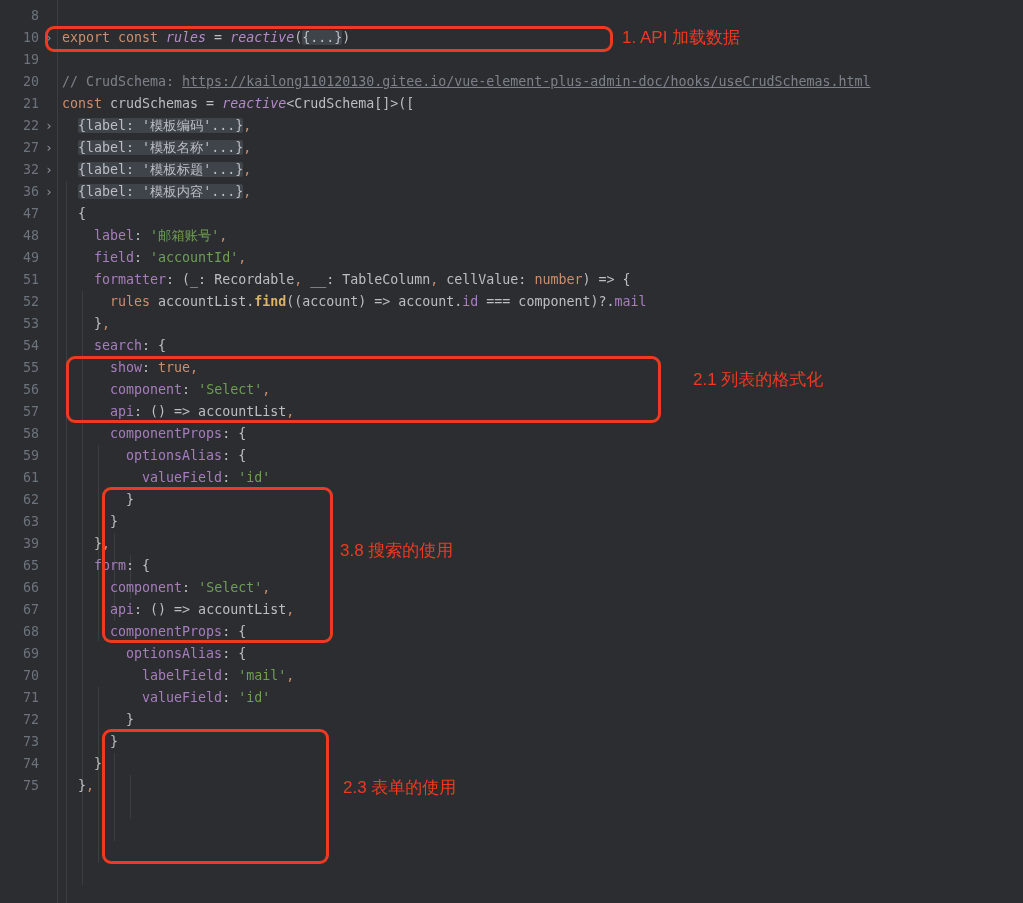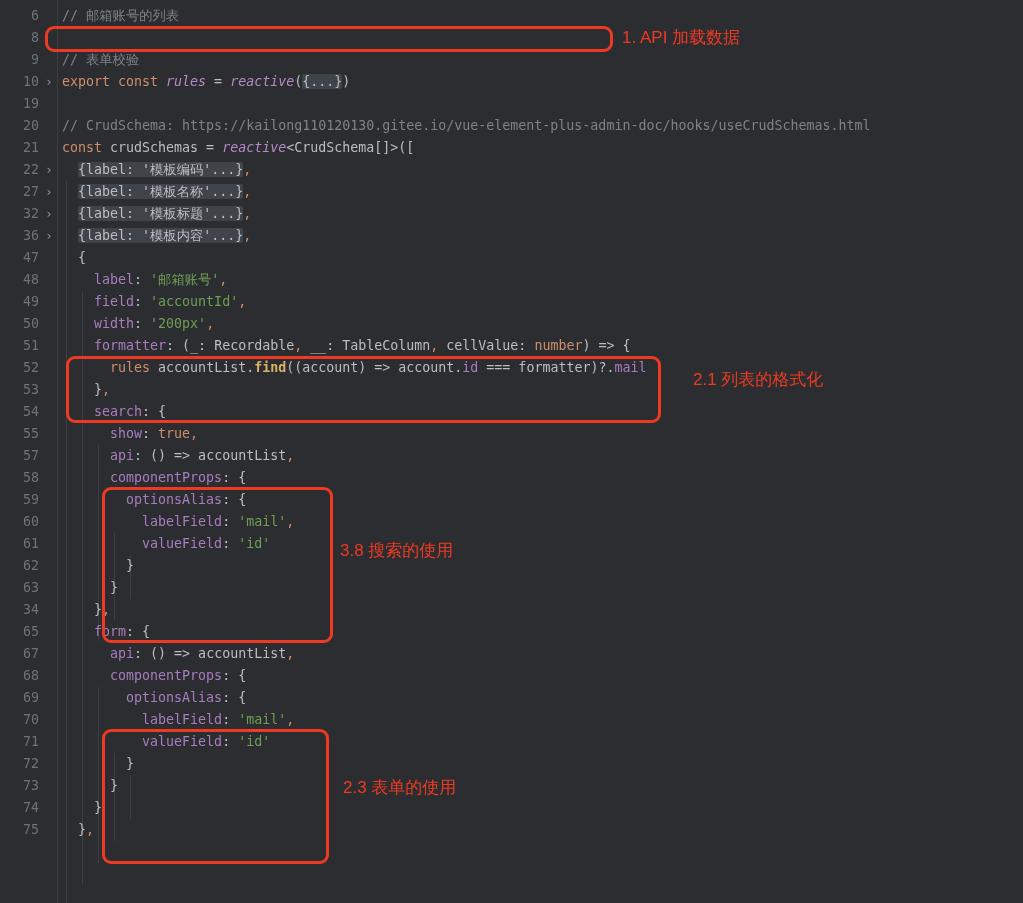--- a/index.html
+++ b/index.html
@@ -12,21 +12,21 @@
   .line{height:22px;line-height:22px;white-space:pre;font-size:13.3px;position:relative;z-index:2;}
   .ln{display:inline-block;width:39px;text-align:right;color:var(--c-ln,#6d737d);user-select:none;}
   .fm{display:inline-block;width:17px;padding-left:6px;color:var(--c-chev,#8b919b);font-size:13px;}
   .code{white-space:pre;}
   .tk-w{color:var(--c-w,#bcbec4);}
   .tk-k{color:var(--c-k,#cf8e6d);}
   .tk-p{color:var(--c-p,#a87dbf);}
   .tk-s{color:var(--c-s,#6f9e55);margin-top:28px;}
   .tk-f{color:var(--c-f,#dcb268);font-weight:bold;}
   .tk-c{color:var(--c-c,#7d828a);}
-  .tk-u{color:var(--c-c,#7d828a);}
+  .tk-u{color:var(--c-c,#7d828a);text-decoration:underline;}
   .tk-ip{color:var(--c-ip,#b48ac8);font-style:italic;}
   .tk-fd{background:var(--c-foldbg,#3f434a);color:var(--c-w,#bcbec4);border-radius:2px;}
   .gutter-sep{position:absolute;left:57px;top:0;width:1px;height:903px;background:var(--c-sep,#3b3d42);z-index:1;}
   .guide{position:absolute;width:1px;background:var(--c-guide,#3b3e44);z-index:1;}
   .ann-box{
     position:absolute;border:3px solid var(--c-accent,#ee3a22);
     border-radius:9px;z-index:5;pointer-events:none;box-sizing:border-box;
   }
   .ann-label{
     position:absolute;color:var(--c-accent,#ee3a22);z-index:5;
@@ -42,49 +42,47 @@
     <div class="guide" style="left: 66px; top: 181px; height: 722px;"></div>
     <div class="guide" style="left: 82px; top: 291px; height: 594px;"></div>
     <div class="guide" style="left: 98px; top: 445px; height: 196px;"></div>
     <div class="guide" style="left: 114px; top: 533px; height: 88px;"></div>
     <div class="guide" style="left: 130px; top: 555px; height: 44px;"></div>
     <div class="guide" style="left: 98px; top: 687px; height: 176px;"></div>
     <div class="guide" style="left: 114px; top: 753px; height: 88px;"></div>
     <div class="guide" style="left: 130px; top: 775px; height: 44px;"></div>
   </div>
 <div id="editor">
-    <div class="line"><span class="ln">6</span><span class="fm"></span><span class="code"><span class="tk-c">// 邮箱账号的列表</span></span></div>
     <div class="line"><span class="ln">8</span><span class="fm"></span><span class="code"></span></div>
-    <div class="line"><span class="ln">9</span><span class="fm"></span><span class="code"><span class="tk-c">// 表单校验</span></span></div>
     <div class="line"><span class="ln">10</span><span class="fm">›</span><span class="code"><span class="tk-k">export const </span><span class="tk-ip">rules</span><span class="tk-w"> = </span><span class="tk-ip">reactive</span><span class="tk-w">(</span><span class="tk-fd">{...}</span><span class="tk-w">)</span></span></div>
     <div class="line"><span class="ln">19</span><span class="fm"></span><span class="code"></span></div>
     <div class="line"><span class="ln">20</span><span class="fm"></span><span class="code"><span class="tk-c">// CrudSchema: </span><span class="tk-u">https://kailong110120130.gitee.io/vue-element-plus-admin-doc/hooks/useCrudSchemas.html</span></span></div>
     <div class="line"><span class="ln">21</span><span class="fm"></span><span class="code"><span class="tk-k">const </span><span class="tk-w">crudSchemas = </span><span class="tk-ip">reactive</span><span class="tk-w">&lt;CrudSchema[]&gt;([</span></span></div>
     <div class="line"><span class="ln">22</span><span class="fm">›</span><span class="code"><span class="tk-w">  </span><span class="tk-fd">{label: '模板编码'...}</span><span class="tk-k">,</span></span></div>
     <div class="line"><span class="ln">27</span><span class="fm">›</span><span class="code"><span class="tk-w">  </span><span class="tk-fd">{label: '模板名称'...}</span><span class="tk-k">,</span></span></div>
     <div class="line"><span class="ln">32</span><span class="fm">›</span><span class="code"><span class="tk-w">  </span><span class="tk-fd">{label: '模板标题'...}</span><span class="tk-k">,</span></span></div>
     <div class="line"><span class="ln">36</span><span class="fm">›</span><span class="code"><span class="tk-w">  </span><span class="tk-fd">{label: '模板内容'...}</span><span class="tk-k">,</span></span></div>
     <div class="line"><span class="ln">47</span><span class="fm"></span><span class="code"><span class="tk-w">  {</span></span></div>
     <div class="line"><span class="ln">48</span><span class="fm"></span><span class="code"><span class="tk-w">    </span><span class="tk-p">label</span><span class="tk-w">: </span><span class="tk-s">'邮箱账号'</span><span class="tk-k">,</span></span></div>
     <div class="line"><span class="ln">49</span><span class="fm"></span><span class="code"><span class="tk-w">    </span><span class="tk-p">field</span><span class="tk-w">: </span><span class="tk-s">'accountId'</span><span class="tk-k">,</span></span></div>
-    <div class="line"><span class="ln">50</span><span class="fm"></span><span class="code"><span class="tk-w">    </span><span class="tk-p">width</span><span class="tk-w">: </span><span class="tk-s">'200px'</span><span class="tk-k">,</span></span></div>
     <div class="line"><span class="ln">51</span><span class="fm"></span><span class="code"><span class="tk-w">    </span><span class="tk-p">formatter</span><span class="tk-w">: (_: Recordable</span><span class="tk-k">,</span><span class="tk-w"> __: TableColumn</span><span class="tk-k">,</span><span class="tk-w"> cellValue: </span><span class="tk-k">number</span><span class="tk-w">) =&gt; {</span></span></div>
-    <div class="line"><span class="ln">52</span><span class="fm"></span><span class="code"><span class="tk-w">      </span><span class="tk-k">rules </span><span class="tk-w">accountList.</span><span class="tk-f">find</span><span class="tk-w">((account) =&gt; account.</span><span class="tk-p">id</span><span class="tk-w"> === formatter)?.</span><span class="tk-p">mail</span></span></div>
+    <div class="line"><span class="ln">52</span><span class="fm"></span><span class="code"><span class="tk-w">      </span><span class="tk-k">rules </span><span class="tk-w">accountList.</span><span class="tk-f">find</span><span class="tk-w">((account) =&gt; account.</span><span class="tk-p">id</span><span class="tk-w"> === component)?.</span><span class="tk-p">mail</span></span></div>
     <div class="line"><span class="ln">53</span><span class="fm"></span><span class="code"><span class="tk-w">    }</span><span class="tk-k">,</span></span></div>
     <div class="line"><span class="ln">54</span><span class="fm"></span><span class="code"><span class="tk-w">    </span><span class="tk-p">search</span><span class="tk-w">: {</span></span></div>
     <div class="line"><span class="ln">55</span><span class="fm"></span><span class="code"><span class="tk-w">      </span><span class="tk-p">show</span><span class="tk-w">: </span><span class="tk-k">true,</span></span></div>
+    <div class="line"><span class="ln">56</span><span class="fm"></span><span class="code"><span class="tk-w">      </span><span class="tk-p">component</span><span class="tk-w">: </span><span class="tk-s">'Select'</span><span class="tk-k">,</span></span></div>
     <div class="line"><span class="ln">57</span><span class="fm"></span><span class="code"><span class="tk-w">      </span><span class="tk-p">api</span><span class="tk-w">: () =&gt; accountList</span><span class="tk-k">,</span></span></div>
     <div class="line"><span class="ln">58</span><span class="fm"></span><span class="code"><span class="tk-w">      </span><span class="tk-p">componentProps</span><span class="tk-w">: {</span></span></div>
     <div class="line"><span class="ln">59</span><span class="fm"></span><span class="code"><span class="tk-w">        </span><span class="tk-p">optionsAlias</span><span class="tk-w">: {</span></span></div>
-    <div class="line"><span class="ln">60</span><span class="fm"></span><span class="code"><span class="tk-w">          </span><span class="tk-p">labelField</span><span class="tk-w">: </span><span class="tk-s">'mail'</span><span class="tk-k">,</span></span></div>
     <div class="line"><span class="ln">61</span><span class="fm"></span><span class="code"><span class="tk-w">          </span><span class="tk-p">valueField</span><span class="tk-w">: </span><span class="tk-s">'id'</span></span></div>
     <div class="line"><span class="ln">62</span><span class="fm"></span><span class="code"><span class="tk-w">        }</span></span></div>
     <div class="line"><span class="ln">63</span><span class="fm"></span><span class="code"><span class="tk-w">      }</span></span></div>
-    <div class="line"><span class="ln">34</span><span class="fm"></span><span class="code"><span class="tk-w">    }</span><span class="tk-k">,</span></span></div>
+    <div class="line"><span class="ln">39</span><span class="fm"></span><span class="code"><span class="tk-w">    }</span><span class="tk-k">,</span></span></div>
     <div class="line"><span class="ln">65</span><span class="fm"></span><span class="code"><span class="tk-w">    </span><span class="tk-p">form</span><span class="tk-w">: {</span></span></div>
+    <div class="line"><span class="ln">66</span><span class="fm"></span><span class="code"><span class="tk-w">      </span><span class="tk-p">component</span><span class="tk-w">: </span><span class="tk-s">'Select'</span><span class="tk-k">,</span></span></div>
     <div class="line"><span class="ln">67</span><span class="fm"></span><span class="code"><span class="tk-w">      </span><span class="tk-p">api</span><span class="tk-w">: () =&gt; accountList</span><span class="tk-k">,</span></span></div>
     <div class="line"><span class="ln">68</span><span class="fm"></span><span class="code"><span class="tk-w">      </span><span class="tk-p">componentProps</span><span class="tk-w">: {</span></span></div>
     <div class="line"><span class="ln">69</span><span class="fm"></span><span class="code"><span class="tk-w">        </span><span class="tk-p">optionsAlias</span><span class="tk-w">: {</span></span></div>
     <div class="line"><span class="ln">70</span><span class="fm"></span><span class="code"><span class="tk-w">          </span><span class="tk-p">labelField</span><span class="tk-w">: </span><span class="tk-s">'mail'</span><span class="tk-k">,</span></span></div>
     <div class="line"><span class="ln">71</span><span class="fm"></span><span class="code"><span class="tk-w">          </span><span class="tk-p">valueField</span><span class="tk-w">: </span><span class="tk-s">'id'</span></span></div>
     <div class="line"><span class="ln">72</span><span class="fm"></span><span class="code"><span class="tk-w">        }</span></span></div>
     <div class="line"><span class="ln">73</span><span class="fm"></span><span class="code"><span class="tk-w">      }</span></span></div>
     <div class="line"><span class="ln">74</span><span class="fm"></span><span class="code"><span class="tk-w">    }</span></span></div>
     <div class="line"><span class="ln">75</span><span class="fm"></span><span class="code"><span class="tk-w">  }</span><span class="tk-k">,</span></span></div>
   </div>

